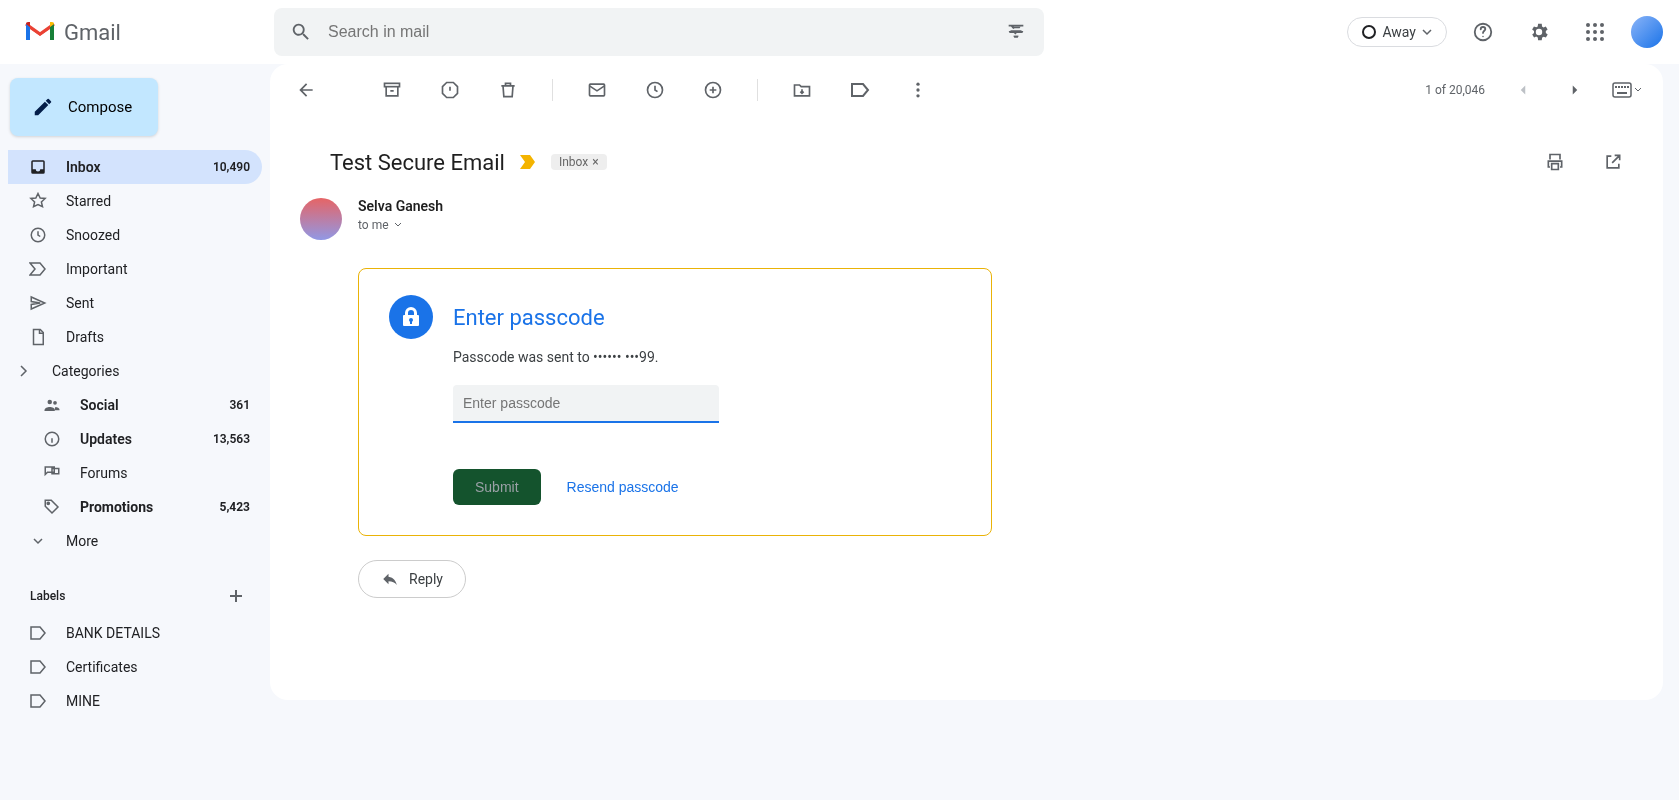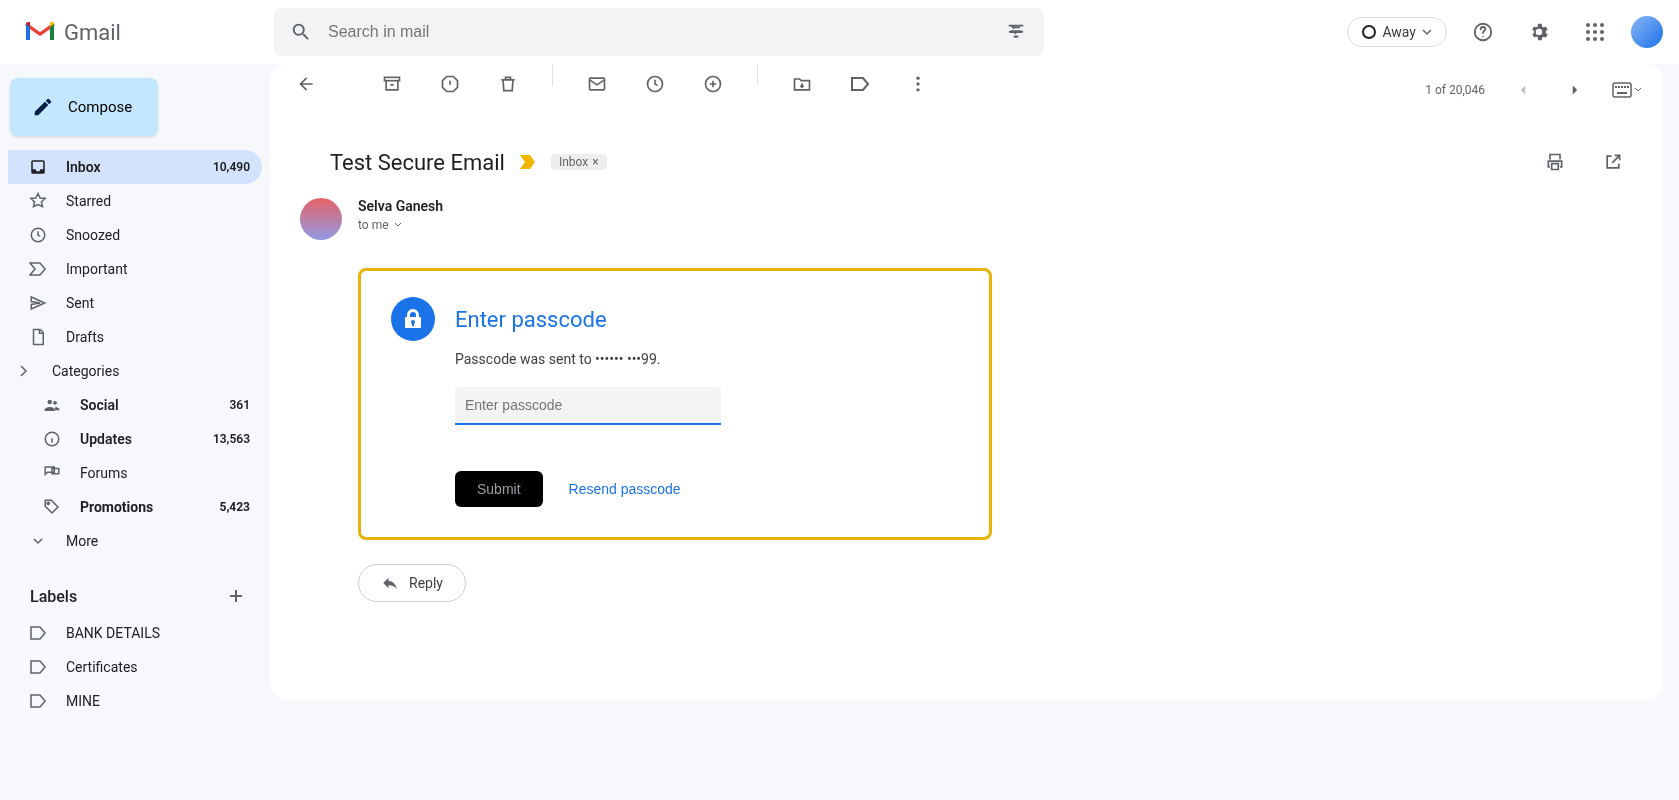--- a/index.html
+++ b/index.html
@@ -18,49 +18,49 @@
   .avatar { width: 32px; height: 32px; border-radius: 50%; background: linear-gradient(135deg, #8ab4f8, #1a73e8); }
 
   .body-area { display: flex; height: calc(800px - 64px); }
   .sidebar { width: 270px; padding: 8px 8px 0 8px; overflow-y: auto; }
   .compose-btn { display: flex; align-items: center; gap: 14px; background: #c2e7ff; border-radius: 8px; padding: 18px 22px; font-size: 15px; color: #000000; cursor: pointer; margin: 6px 0 14px 2px; width: 148px; box-shadow: 0 1px 3px rgba(0,0,0,0.15); }
   .nav-item { display: flex; align-items: center; gap: 18px; padding: 6px 12px 6px 20px; border-radius: 0 18px 18px 0; font-size: 14px; color: #202124; height: 34px; cursor: pointer; }
   .nav-item.active { background: #d3e3fd; font-weight: 600; }
   .nav-item .count { margin-left: auto; font-size: 12px; }
   .nav-item .icn { width: 20px; display: flex; justify-content: center; color: #444; }
   .nav-sub { padding-left: 34px; }
-  .labels-head { display: flex; align-items: center; justify-content: space-between; padding: 24px 12px 6px 22px; font-size: 16px; font-weight: 500; color: #202124; }
+  .labels-head { display: flex; align-items: center; justify-content: space-between; padding: 24px 12px 6px 22px; font-size: 12px; font-weight: 500; color: #202124; }
 
   .main { flex: 1; padding: 0 8px 0 0; }
-  .toolbar { height: 52px; display: flex; padding: 0 16px; gap: 18px; color: #444; }
+  .toolbar { height: 52px; display: flex; align-items: center; padding: 0 16px; gap: 18px; color: #444; }
   .tb-divider { width: 1px; height: 22px; background: #e0e0e0; margin: 0 6px; }
   .toolbar-right { margin-left: auto; display: flex; align-items: center; gap: 12px; font-size: 12px; color: #5f6368; }
   .page-count { margin-right: 6px; }
   .content-card { background: #fff; border-radius: 18px; margin: 0 8px 0 0; min-height: 636px; position: relative; padding-bottom: 30px; }
   .subject-row { display: flex; align-items: center; gap: 14px; padding: 26px 30px 10px 60px; }
   .subject { font-size: 22px; font-weight: 400; color: #1f1f1f; }
   .imp-marker { color: #f4b400; }
   .label-chip { font-size: 12px; background: #eee; color: #666; padding: 1px 8px; border-radius: 4px; display: inline-flex; align-items: center; gap: 4px; }
   .label-chip .x { font-size: 12px; cursor: pointer; }
   .subject-right { margin-left: auto; display: flex; gap: 18px; color: #5f6368; }
   .sender-row { display: flex; align-items: flex-start; gap: 16px; padding: 6px 30px 0 30px; }
   .sender-avatar { width: 42px; height: 42px; border-radius: 50%; background: linear-gradient(#e66465, #9198e5); flex-shrink: 0; }
   .sender-info { flex: 1; }
   .sender-name { font-size: 14px; font-weight: 600; color: #1f1f1f; }
   .to-line { font-size: 12px; color: #5f6368; display: inline-flex; align-items: center; gap: 4px; }
   .msg-meta { display: flex; align-items: center; gap: 18px; color: #5f6368; font-size: 12px; }
-  .passcode-card { border: 3px solid #eab308; border-radius: 8px; margin: 28px 0 24px 88px; width: 634px; padding: 26px 30px 30px 30px; }
+  .passcode-card { border: 1px solid #eab308; border-radius: 8px; margin: 28px 0 24px 88px; width: 634px; padding: 26px 30px 30px 30px; }
   .pc-head-row { display: flex; align-items: center; gap: 20px; }
   .lock-circle { width: 44px; height: 44px; border-radius: 50%; background: #1a73e8; display: flex; align-items: center; justify-content: center; color: #fff; }
   .pc-title { font-size: 22px; color: #1a73e8; }
   .pc-desc { margin-left: 64px; margin-top: 10px; font-size: 14px; color: #3c4043; }
   .pc-input { margin-left: 64px; margin-top: 20px; width: 266px; }
   .pc-input input { width: 100%; border: none; border-bottom: 2px solid #1a73e8; background: #f1f3f4; padding: 10px 10px; font-size: 14px; outline: none; border-radius: 4px 4px 0 0; }
   .pc-actions { margin-left: 64px; margin-top: 46px; display: flex; gap: 26px; align-items: center; }
-  .btn-submit { background: #000000; color: #9aa0a6; border: none; padding: 10px 22px; border-radius: 6px; font-size: 14px; cursor: pointer; }
+  .btn-submit { background: #14532d; color: #9aa0a6; border: none; padding: 10px 22px; border-radius: 6px; font-size: 14px; cursor: pointer; }
   .btn-link { background: none; border: none; color: #1a73e8; font-size: 14px; cursor: pointer; }
   .reply-btn { margin-left: 88px; border: 1px solid #ccc; border-radius: 20px; padding: 9px 22px; display: inline-flex; align-items: center; gap: 10px; font-size: 14px; color: #3c4043; cursor: pointer; }
   svg { display: block; }
 </style>
 </head>
 <body>
 
 <div class="header">
   <div class="logo-area">
     <div class="gmail-logo">

